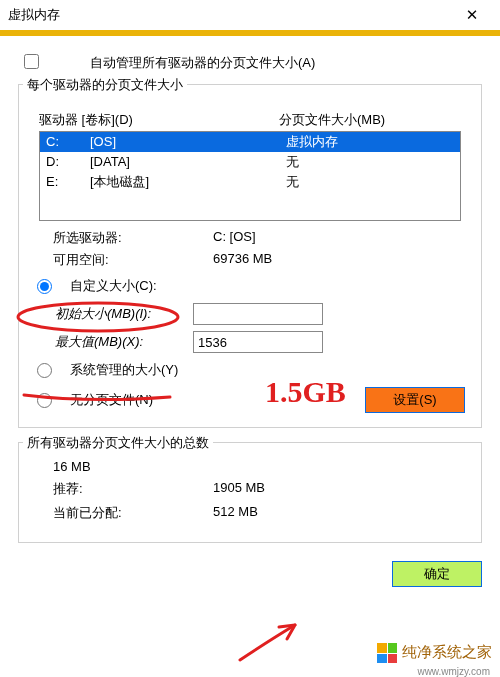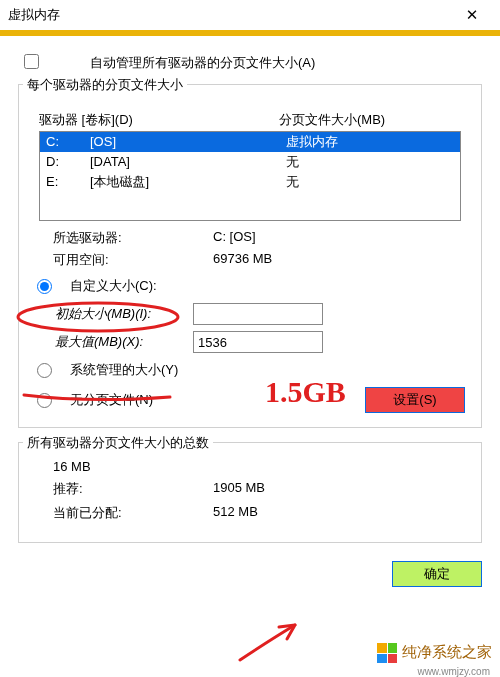--- a/index.html
+++ b/index.html
@@ -124,21 +124,21 @@
     padding: 0 4px;
     font-size: 13px;
     box-sizing: border-box;
     font-family: inherit;
   }
   .set-btn {
     margin-left: auto;
     width: 100px;
     height: 26px;
     border: 1px solid #0a6adf;
-    background: #ef4444;
+    background: #f97316;
     font-size: 13px;
     font-family: inherit;
     cursor: pointer;
     padding: 0;
   }
   .totals .info-row { margin-top: 6px; margin-bottom: 6px; }
   .dialog-btns {
     display: flex;
     justify-content: flex-end;
     padding: 4px 18px 0 18px;

